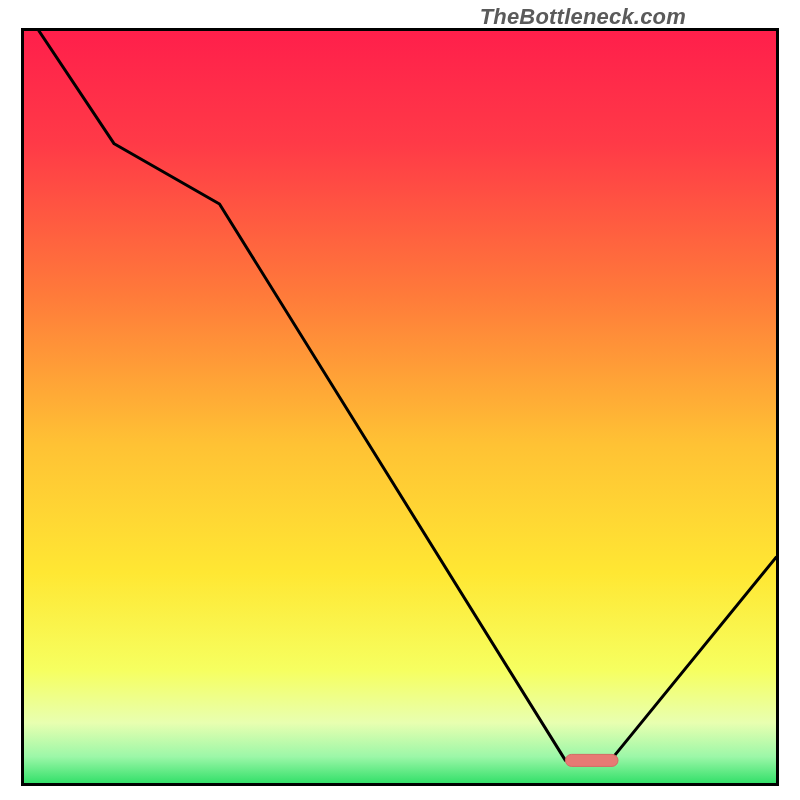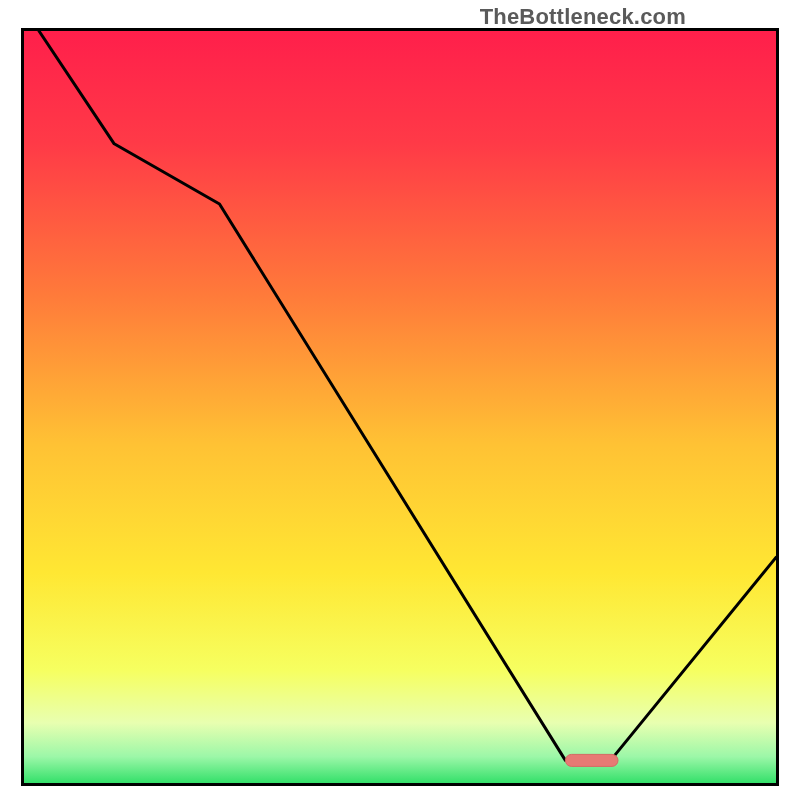--- a/index.html
+++ b/index.html
@@ -9,20 +9,21 @@
     height: 800px;
     background: #ffffff;
     font-family: Arial, Helvetica, sans-serif;
   }
   .frame {
     position: absolute;
     left: 0;
     top: 0;
     width: 696px;
     height: 800px;
+    font-style: italic;
   }
   .watermark {
     position: absolute;
     top: 4px;
     right: 10px;
     font-size: 22px;
     font-weight: bold;
     color: #5a5a5a;
     letter-spacing: 0.2px;
     user-select: none;

